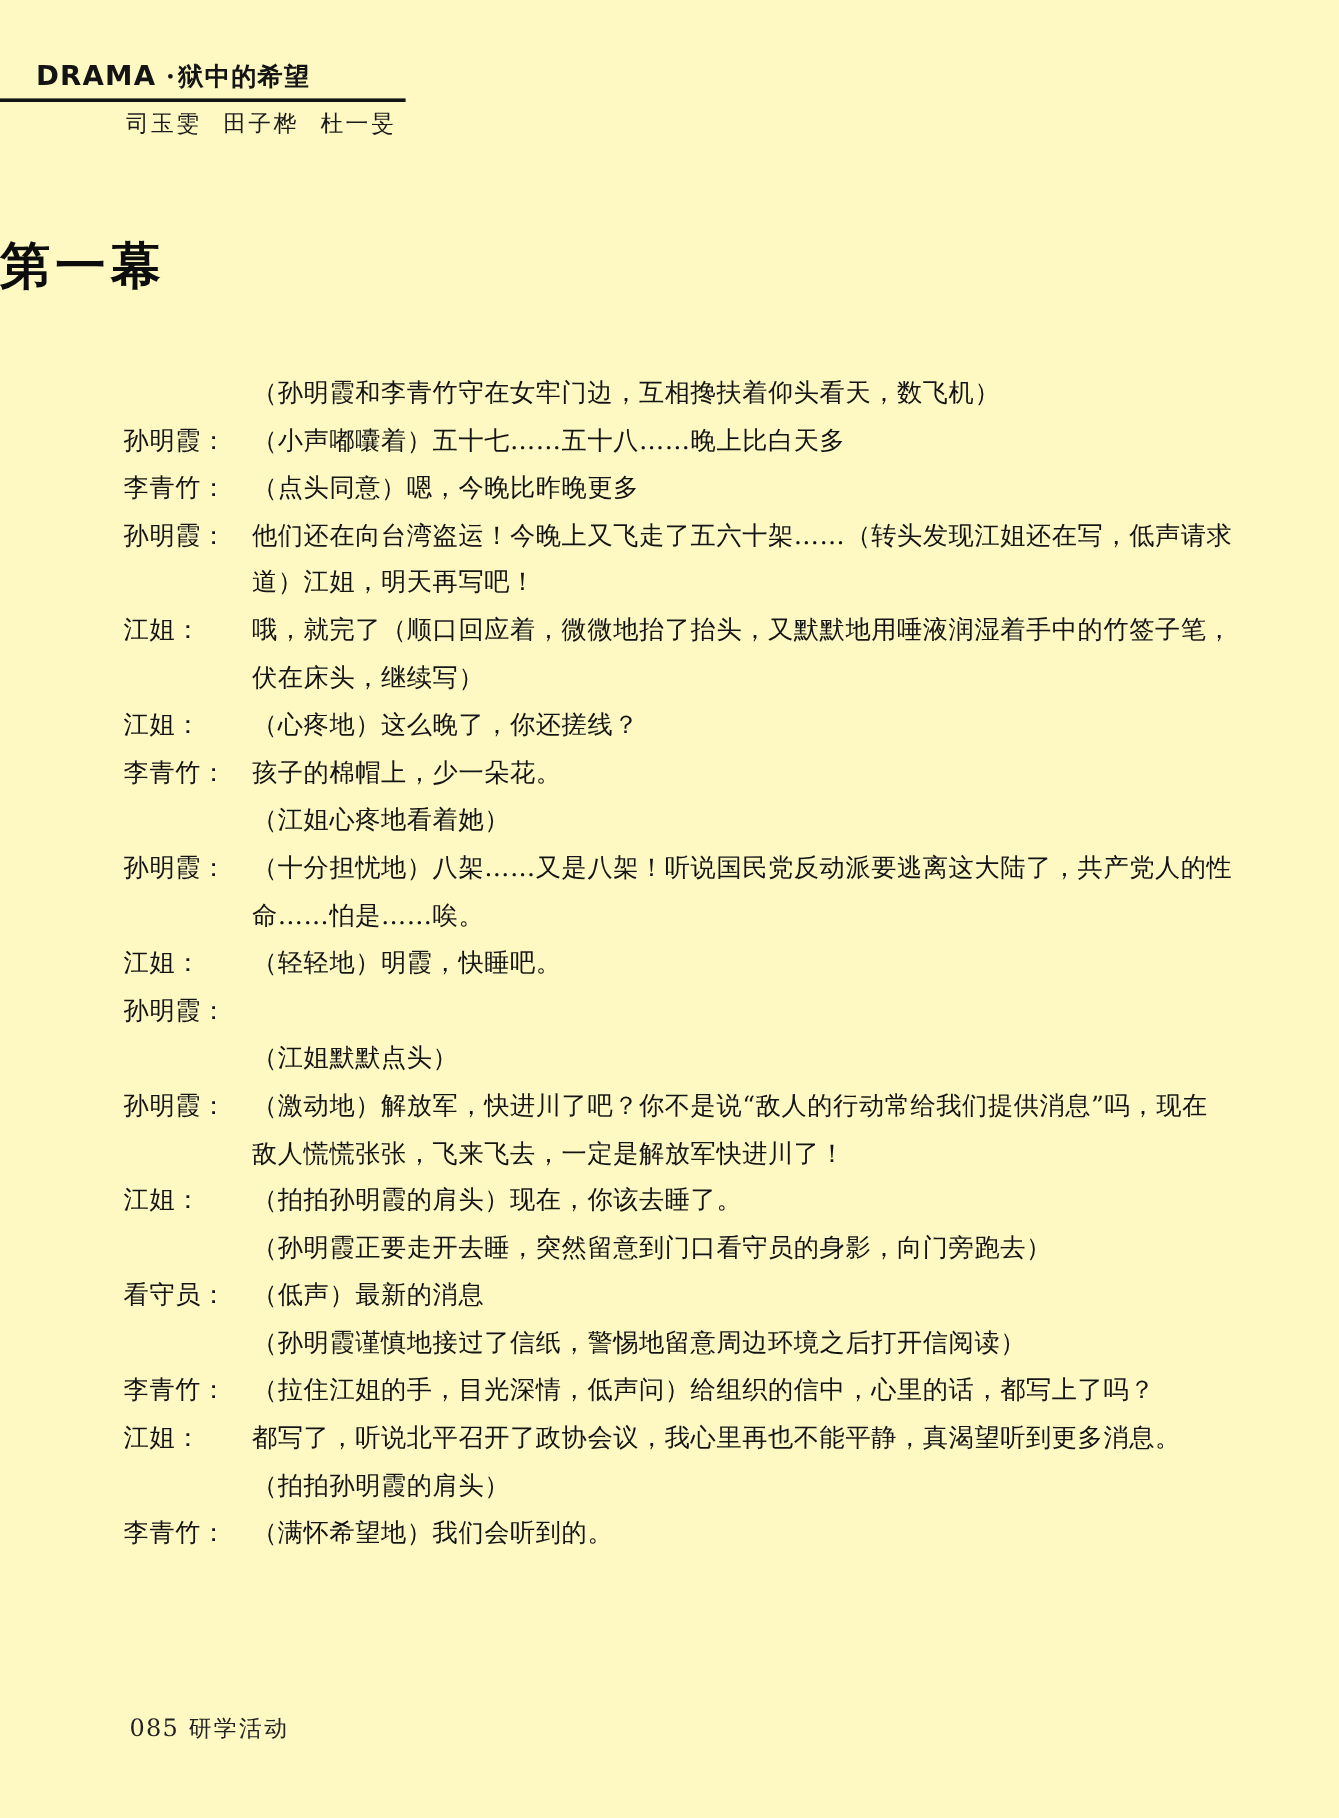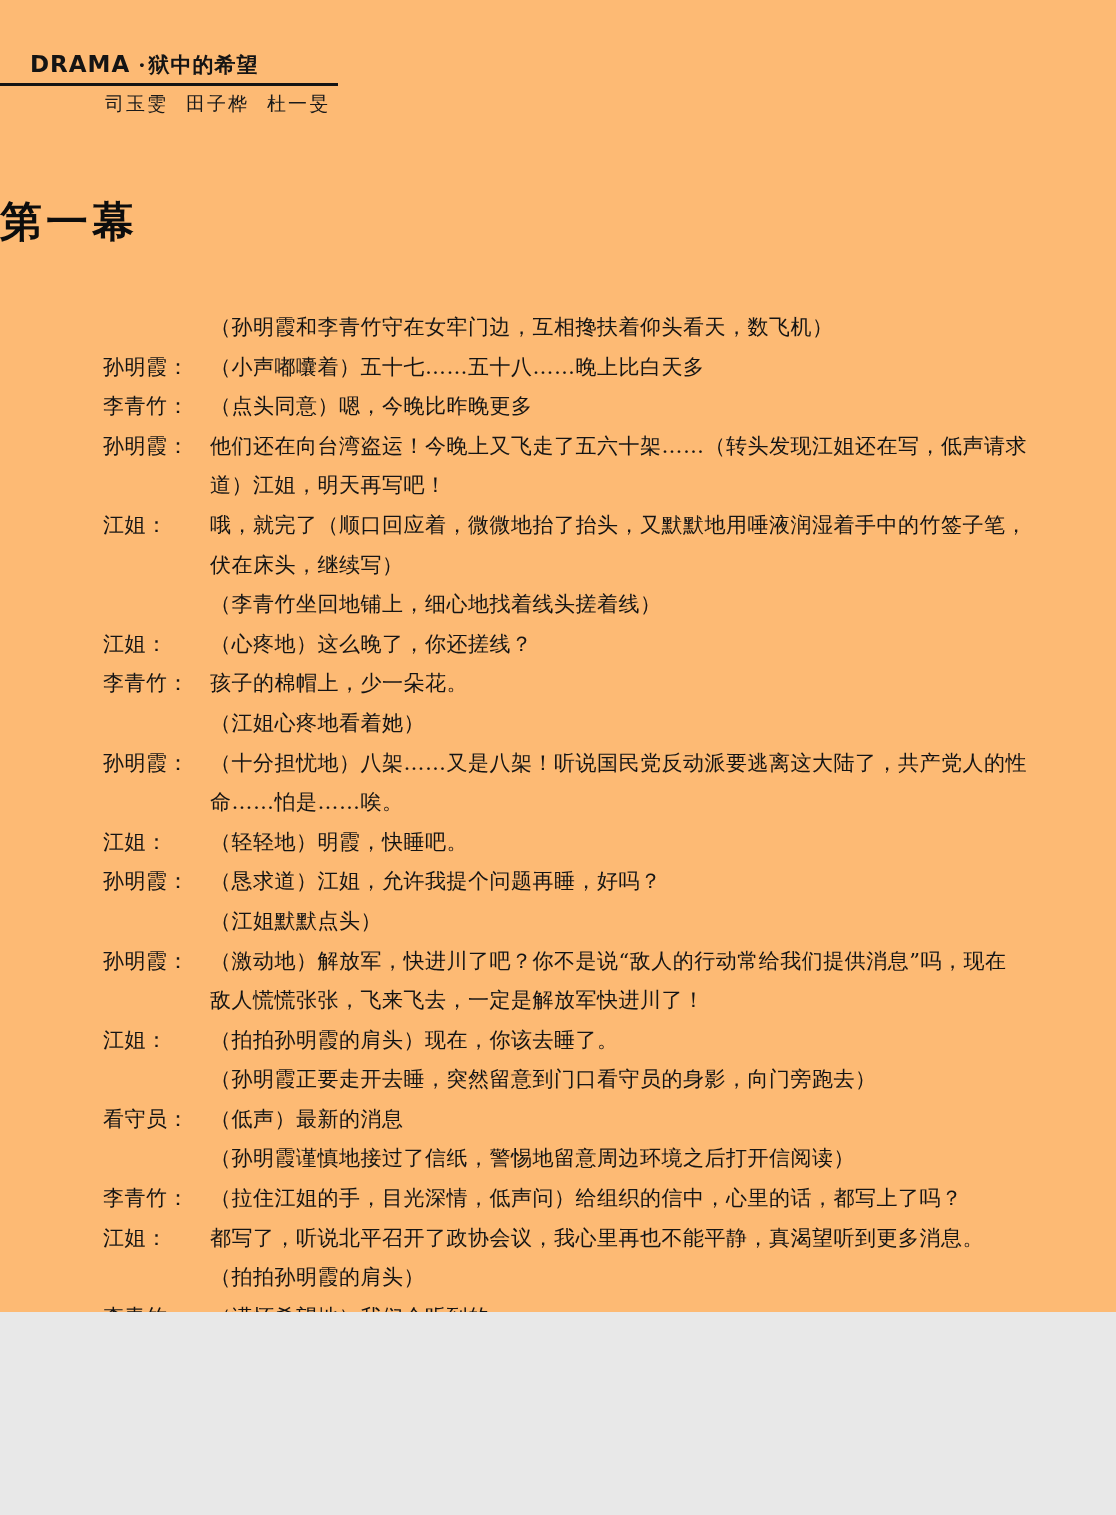--- a/index.html
+++ b/index.html
@@ -3,23 +3,23 @@
 <meta charset="utf-8">
 <style>
   html, body {
     margin: 0;
     padding: 0;
     background: #e8e8e8;
   }
   .page {
     position: relative;
     width: 1116px;
-    height: 1312px;
+    height: 1515px;
     margin: 0 auto;
-    background: #fdba74;
+    background: #fef9c3;
     color: #141414;
     font-family: "DejaVu Serif", "Liberation Serif", serif;
     overflow: hidden;
   }
 
   
   .header {
     position: absolute;
     left: 0;
     top: 50px;
@@ -157,24 +157,20 @@
       </div>
       <div class="line">
         <span class="speaker">江姐：</span>
         <span class="text">哦，就完了（顺口回应着，微微地抬了抬头，又默默地用唾液润湿着手中的竹签子笔，</span>
       </div>
       <div class="line">
         <span class="speaker"></span>
         <span class="text">伏在床头，继续写）</span>
       </div>
       <div class="line">
-        <span class="speaker"></span>
-        <span class="text">（李青竹坐回地铺上，细心地找着线头搓着线）</span>
-      </div>
-      <div class="line">
         <span class="speaker">江姐：</span>
         <span class="text">（心疼地）这么晚了，你还搓线？</span>
       </div>
       <div class="line">
         <span class="speaker">李青竹：</span>
         <span class="text">孩子的棉帽上，少一朵花。</span>
       </div>
       <div class="line">
         <span class="speaker"></span>
         <span class="text">（江姐心疼地看着她）</span>
@@ -186,21 +182,20 @@
       <div class="line">
         <span class="speaker"></span>
         <span class="text">命……怕是……唉。</span>
       </div>
       <div class="line">
         <span class="speaker">江姐：</span>
         <span class="text">（轻轻地）明霞，快睡吧。</span>
       </div>
       <div class="line">
         <span class="speaker">孙明霞：</span>
-        <span class="text">（恳求道）江姐，允许我提个问题再睡，好吗？</span>
       </div>
       <div class="line">
         <span class="speaker"></span>
         <span class="text">（江姐默默点头）</span>
       </div>
       <div class="line">
         <span class="speaker">孙明霞：</span>
         <span class="text">（激动地）解放军，快进川了吧？你不是说“敌人的行动常给我们提供消息”吗，现在</span>
       </div>
       <div class="line">

